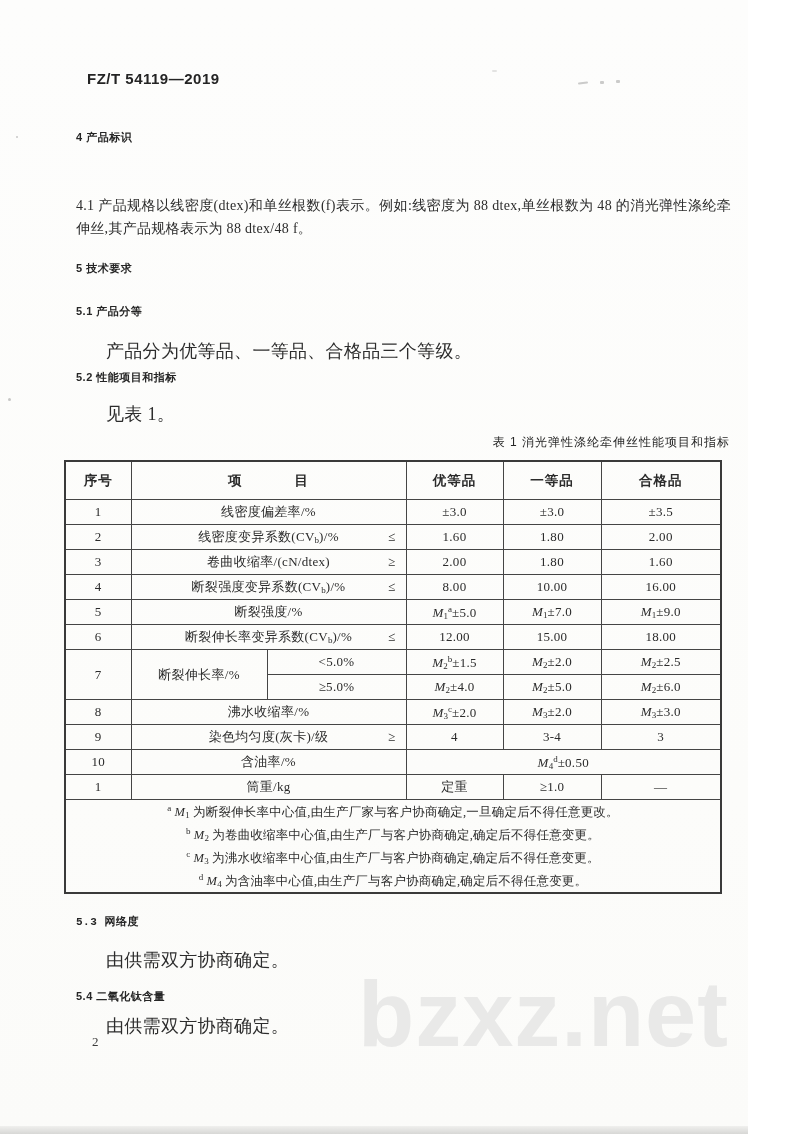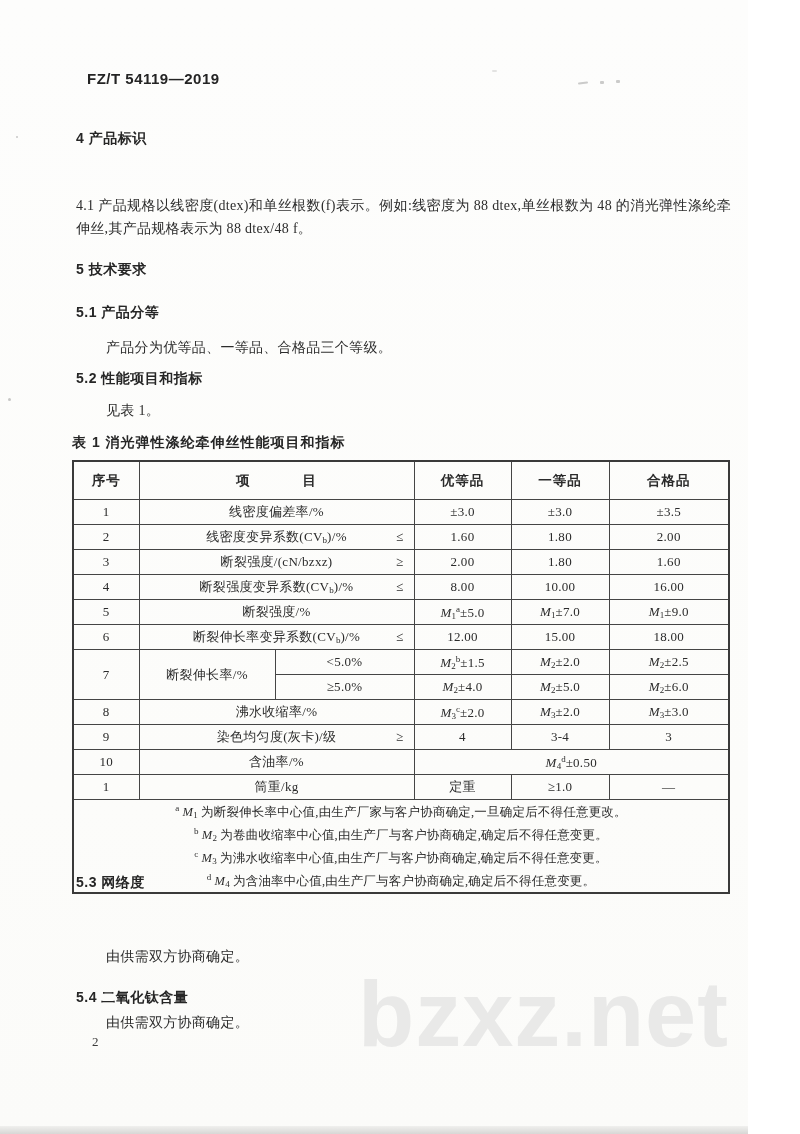--- a/index.html
+++ b/index.html
@@ -17,33 +17,33 @@
   .fold-line{position:absolute;left:774px;top:0;width:1px;height:430px;
     background:repeating-linear-gradient(180deg,rgba(90,90,90,.38) 0 5px,rgba(90,90,90,0) 5px 13px);}
   .fold-line2{position:absolute;left:775px;top:430px;width:1px;height:560px;
     background:repeating-linear-gradient(180deg,rgba(110,110,110,.14) 0 4px,rgba(110,110,110,0) 4px 18px);}
   .pencil{position:absolute;background:rgba(110,110,110,.35);border-radius:1px;}
   .speck{position:absolute;background:rgba(120,120,120,.4);border-radius:50%;}
   
   .std-code{position:absolute;left:87px;top:70px;font-family:"Liberation Sans",sans-serif;
     font-weight:bold;font-size:15px;letter-spacing:.5px;color:#242424;}
   .sec-h{position:absolute;left:76px;font-family:"Liberation Sans",sans-serif;
-    font-weight:bold;font-size:14px;color:#262626;letter-spacing:.5px;white-space:nowrap;}
+    font-weight:bold;font-size:11px;color:#262626;letter-spacing:.5px;white-space:nowrap;}
   .body-p{position:absolute;left:76px;width:655px;font-size:14px;line-height:23px;
     text-align:justify;letter-spacing:.3px;color:#2c2c2c;}
-  .indent-p{position:absolute;left:106px;font-size:14px;letter-spacing:.3px;color:#2c2c2c;white-space:nowrap;}
+  .indent-p{position:absolute;left:106px;font-size:18px;letter-spacing:.3px;color:#2c2c2c;white-space:nowrap;}
   .pageno{position:absolute;left:92px;top:1034px;font-size:13px;color:#3a3a3a;}
   .watermark{position:absolute;left:358px;top:962px;z-index:0;
     font-family:"Liberation Sans",sans-serif;font-weight:bold;font-size:92px;
     color:#e9e9e8;letter-spacing:1px;user-select:none;}
   
-  .tbl-title{position:absolute;left:72px;top:434px;width:658px;text-align:left;
-    font-family:"Liberation Sans",sans-serif;font-weight:bold;font-size:14px;
+  .tbl-title{position:absolute;left:72px;top:434px;width:658px;text-align:right;
+    font-family:"Liberation Sans",sans-serif;font-weight:normal;font-size:12px;
     color:#262626;letter-spacing:1px;}
-  table.perf{position:absolute;left:72px;top:460px;width:658px;z-index:1;
+  table.perf{position:absolute;left:64px;top:460px;width:658px;z-index:1;
     border-collapse:collapse;table-layout:fixed;font-size:13px;color:#2b2b2b;
     border:2px solid #3a3a3a;background:transparent;}
   table.perf td{border:1px solid #454545;padding:0 6px;height:24px;
     text-align:center;vertical-align:middle;letter-spacing:.3px;}
   table.perf tr.hdr td{height:37px;font-weight:bold;letter-spacing:1px;
     font-family:"Liberation Serif","DejaVu Serif",serif;font-size:13.5px;}
   td.item{text-align:left;padding-left:11px;position:relative;}
   td.item .op{position:absolute;right:10px;top:50%;transform:translateY(-50%);}
   td.itemh{text-align:center;}
   td.itemh .gap{display:inline-block;width:52px;}
@@ -111,21 +111,21 @@
     </tr>
     <tr>
       <td>2</td>
       <td class="item" colspan="2"><span>线密度变异系数(CV<sub>b</sub>)/%</span><span class="op">≤</span></td>
       <td>1.60</td>
       <td>1.80</td>
       <td>2.00</td>
     </tr>
     <tr>
       <td>3</td>
-      <td class="item" colspan="2"><span>断裂强度/(cN/bzxz)</span><span class="op">≥</span></td>
+      <td class="item" colspan="2"><span>卷曲收缩率/(cN/dtex)</span><span class="op">≥</span></td>
       <td>2.00</td>
       <td>1.80</td>
       <td>1.60</td>
     </tr>
     <tr>
       <td>4</td>
       <td class="item" colspan="2"><span>断裂强度变异系数(CV<sub>b</sub>)/%</span><span class="op">≤</span></td>
       <td>8.00</td>
       <td>10.00</td>
       <td>16.00</td>
@@ -188,19 +188,19 @@
       <td class="fnote-cell" colspan="6">
         <div class="fnote"><sup>a</sup>  <i>M</i><sub>1</sub> 为断裂伸长率中心值,由生产厂家与客户协商确定,一旦确定后不得任意更改。</div>
         <div class="fnote"><sup>b</sup>  <i>M</i><sub>2</sub> 为卷曲收缩率中心值,由生产厂与客户协商确定,确定后不得任意变更。</div>
         <div class="fnote"><sup>c</sup>  <i>M</i><sub>3</sub> 为沸水收缩率中心值,由生产厂与客户协商确定,确定后不得任意变更。</div>
         <div class="fnote"><sup>d</sup>  <i>M</i><sub>4</sub> 为含油率中心值,由生产厂与客户协商确定,确定后不得任意变更。</div>
       </td>
     </tr>
   </tbody>
     </table>
 
-  <div class="sec-h" style="top:874px;">5.3  网络度</div>
+  <div class="sec-h" style="top:914px;font-family:Liberation Mono, monospace;">5.3  网络度</div>
   <div class="indent-p" style="top:948px;">由供需双方协商确定。</div>
   <div class="sec-h" style="top:981px;margin-top:8px;">5.4  二氧化钛含量</div>
   <div class="indent-p" style="top:1014px;">由供需双方协商确定。</div>
 
   <div class="pageno">2</div>
 </div>
 
 </body></html>

